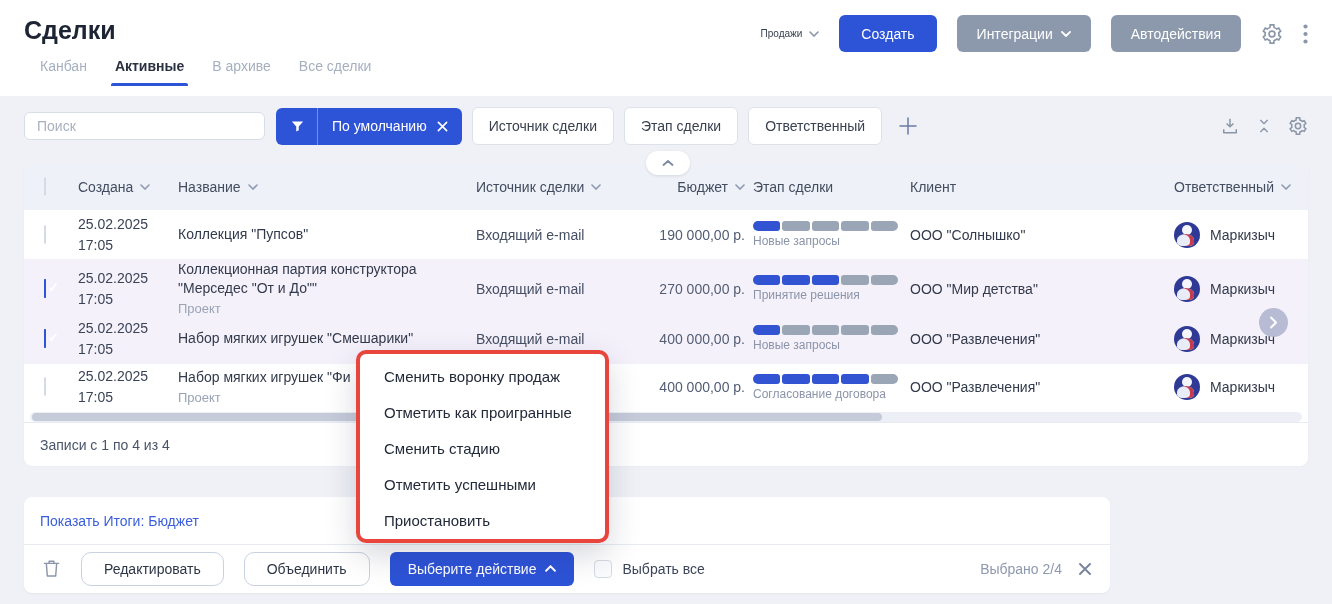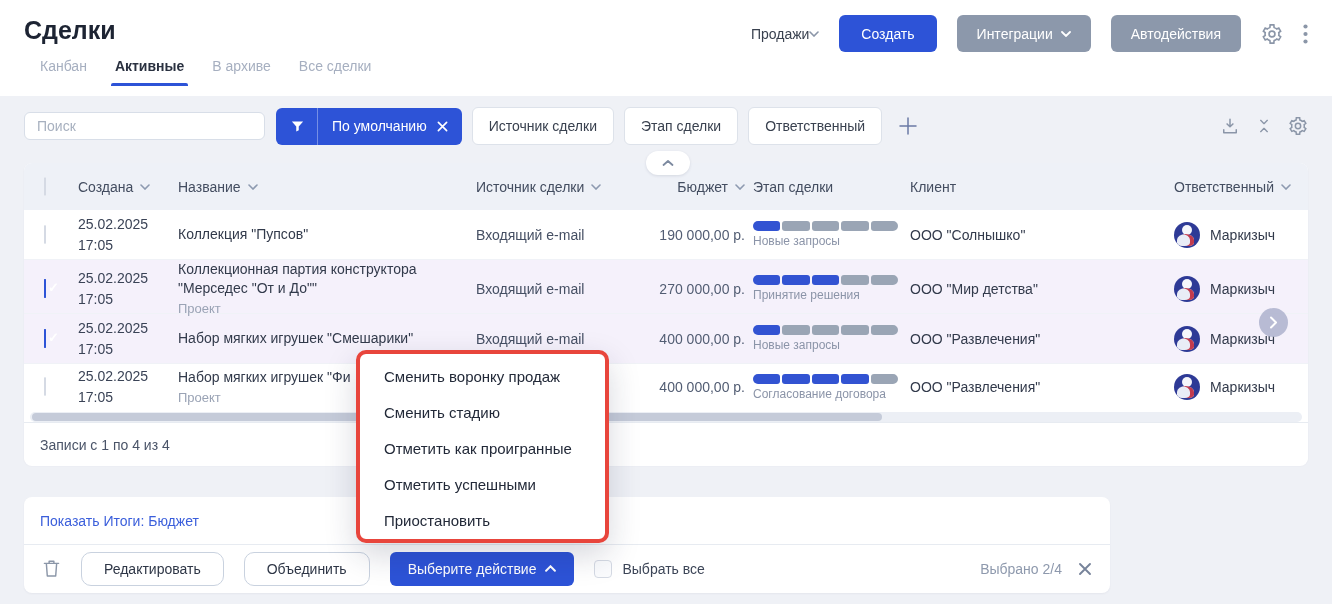--- a/index.html
+++ b/index.html
@@ -7,21 +7,21 @@
   .page { position:relative; width:1332px; height:604px; background:#eff1f6; overflow:hidden; }
 
   
   .topbar { position:absolute; left:0; top:0; width:100%; height:96px; background:#fff; }
   .page-title { position:absolute; left:24px; top:16px; font-size:25px; font-weight:700; color:#1d2433; }
   .tabs { position:absolute; left:40px; top:58px; display:flex; gap:28px; }
   .tab { font-size:14px; color:#a6afc0; padding-bottom:12px; cursor:pointer; position:relative; }
   .tab[data-active="true"] { color:#2a3140; font-weight:700; }
   .tab[data-active="true"]::after { content:""; position:absolute; left:-4px; right:-4px; bottom:0; height:3px; background:#2d53d7; border-radius:2px 2px 0 0; }
   .top-right { position:absolute; right:24px; top:15px; display:flex; align-items:center; gap:20px; }
-  .funnel-select { display:flex; align-items:center; font-size:14px; color:#39414f; cursor:pointer; }
+  .funnel-select { display:flex; align-items:center; gap:7px; font-size:10px; color:#39414f; cursor:pointer; }
   .btn { height:37px; border:none; border-radius:6px; font-size:14px; font-weight:500; cursor:pointer; font-family:inherit; display:flex; align-items:center; gap:8px; }
   .btn-blue { background:#2d53d7; color:#fff; padding:0 22px;text-align:right; }
   .btn-gray { background:#8c98ab; color:#fff; padding:0 20px; }
   .icon-btn { background:none; border:none; cursor:pointer; color:#8b96a8; display:flex; align-items:center; }
   .chev { color:#8b96a8; display:inline-flex; }
   .chev-white { color:#fff; display:inline-flex; }
 
   
   .filterbar { position:absolute; left:24px; top:107px; right:24px; height:38px; display:flex; align-items:center; }
   .search-input { width:241px; height:28px; border:1px solid #d8dee8; border-radius:6px; padding:0 12px; font-size:14px; color:#39414f; background:#fff; outline:none; font-family:inherit; }
@@ -406,19 +406,19 @@
           <svg width="14" height="14" viewBox="0 0 14 14">
               <path d="M2 2l10 10M12 2L2 12" stroke="#77839a" stroke-width="1.9" stroke-linecap="round"></path>
             </svg>
         </button>
       </div>
     </div>
   </div>
 
   <div class="context-menu">
     <div class="menu-item">Сменить воронку продаж</div>
+    <div class="menu-item">Отметить как проигранные</div>
     <div class="menu-item">Сменить стадию</div>
-    <div class="menu-item">Отметить как проигранные</div>
     <div class="menu-item">Отметить успешными</div>
     <div class="menu-item">Приостановить</div>
   </div>
 
 </div>
 
 </body></html>

